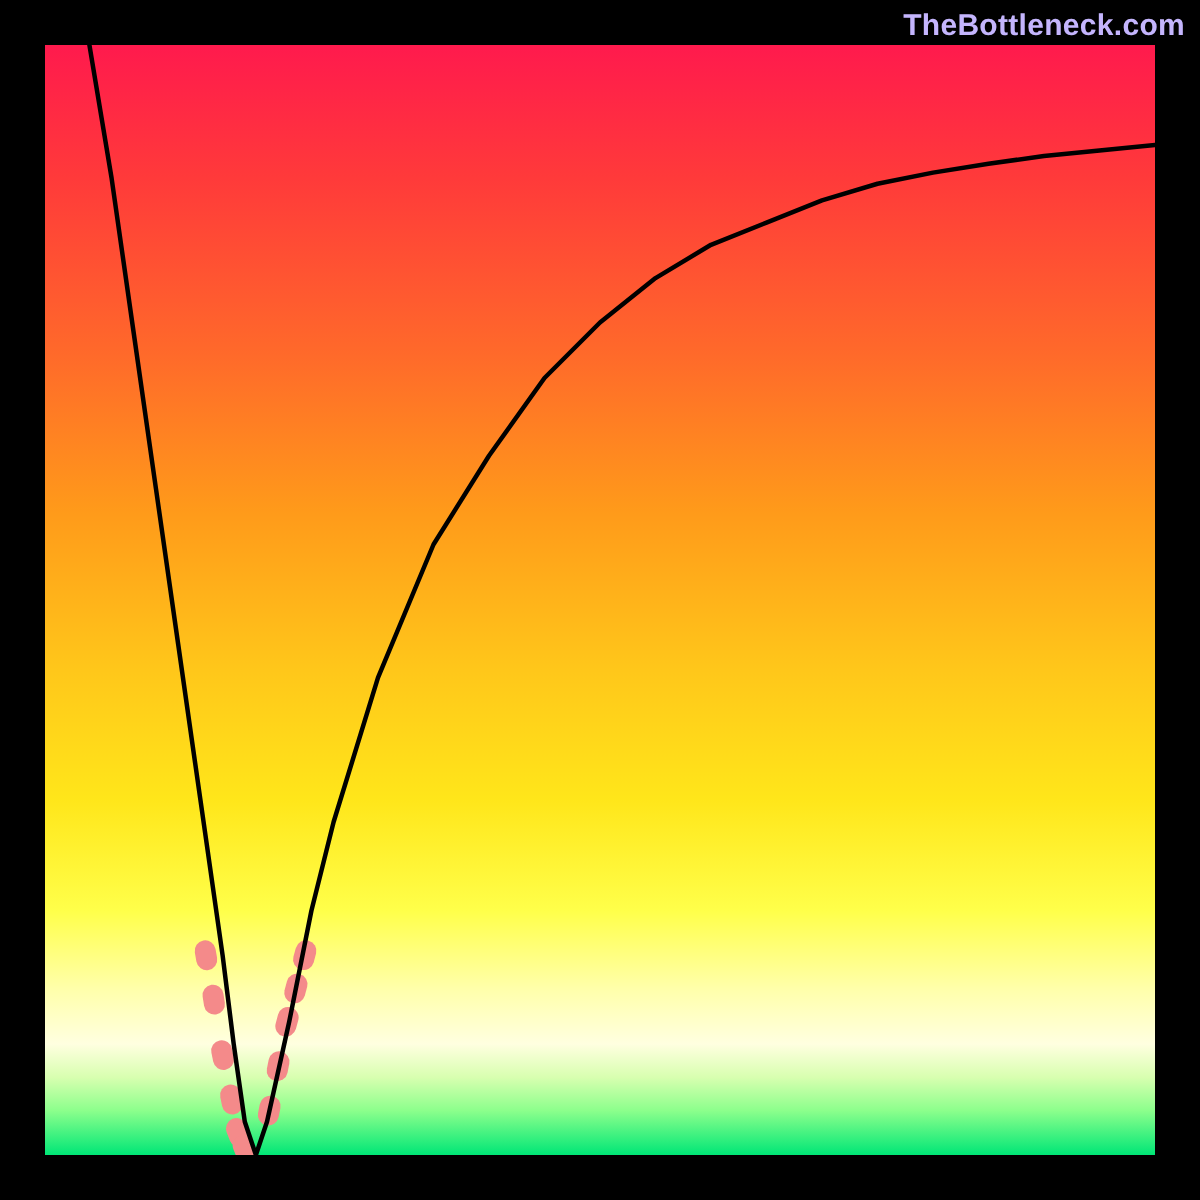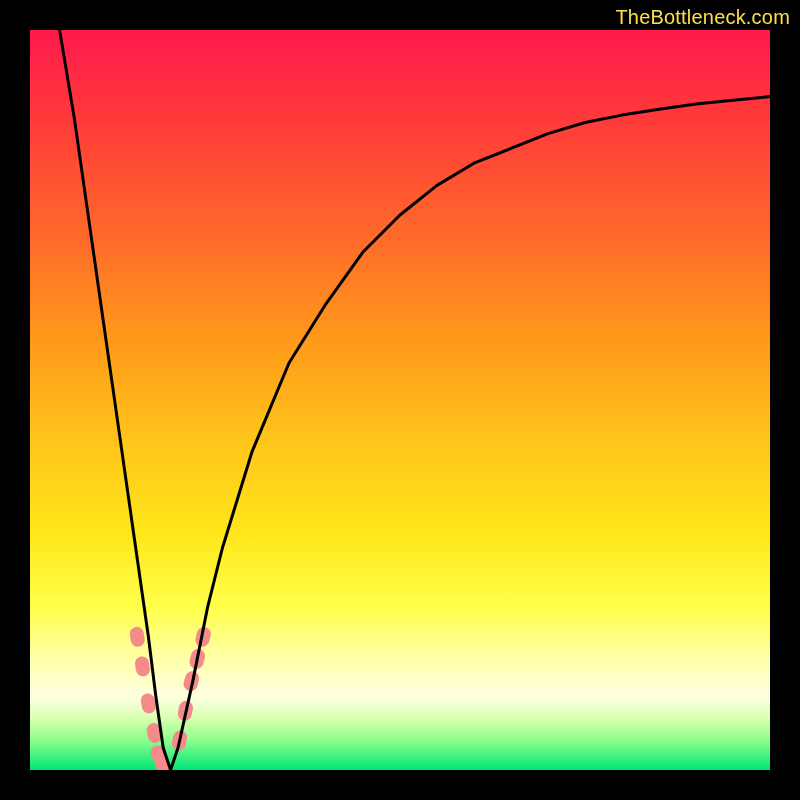--- a/index.html
+++ b/index.html
@@ -37,23 +37,23 @@
       #ffffe0 90%,
       #d8ffb0 93%,
       #8cff8c 96%,
       #00e676 100%
     );
   }
   .watermark {
     position: absolute;
     top: 6px;
     right: 10px;
-    color: #fde047;
+    color: #c4b5fd;
     font-size: 20px;
-    font-weight: 400;
+    font-weight: 700;
     letter-spacing: 0.2px;
     z-index: 10;
   }
   svg.curves {
     position: absolute;
     left: 0;
     top: 0;
     width: 740px;
     height: 740px;
   }

